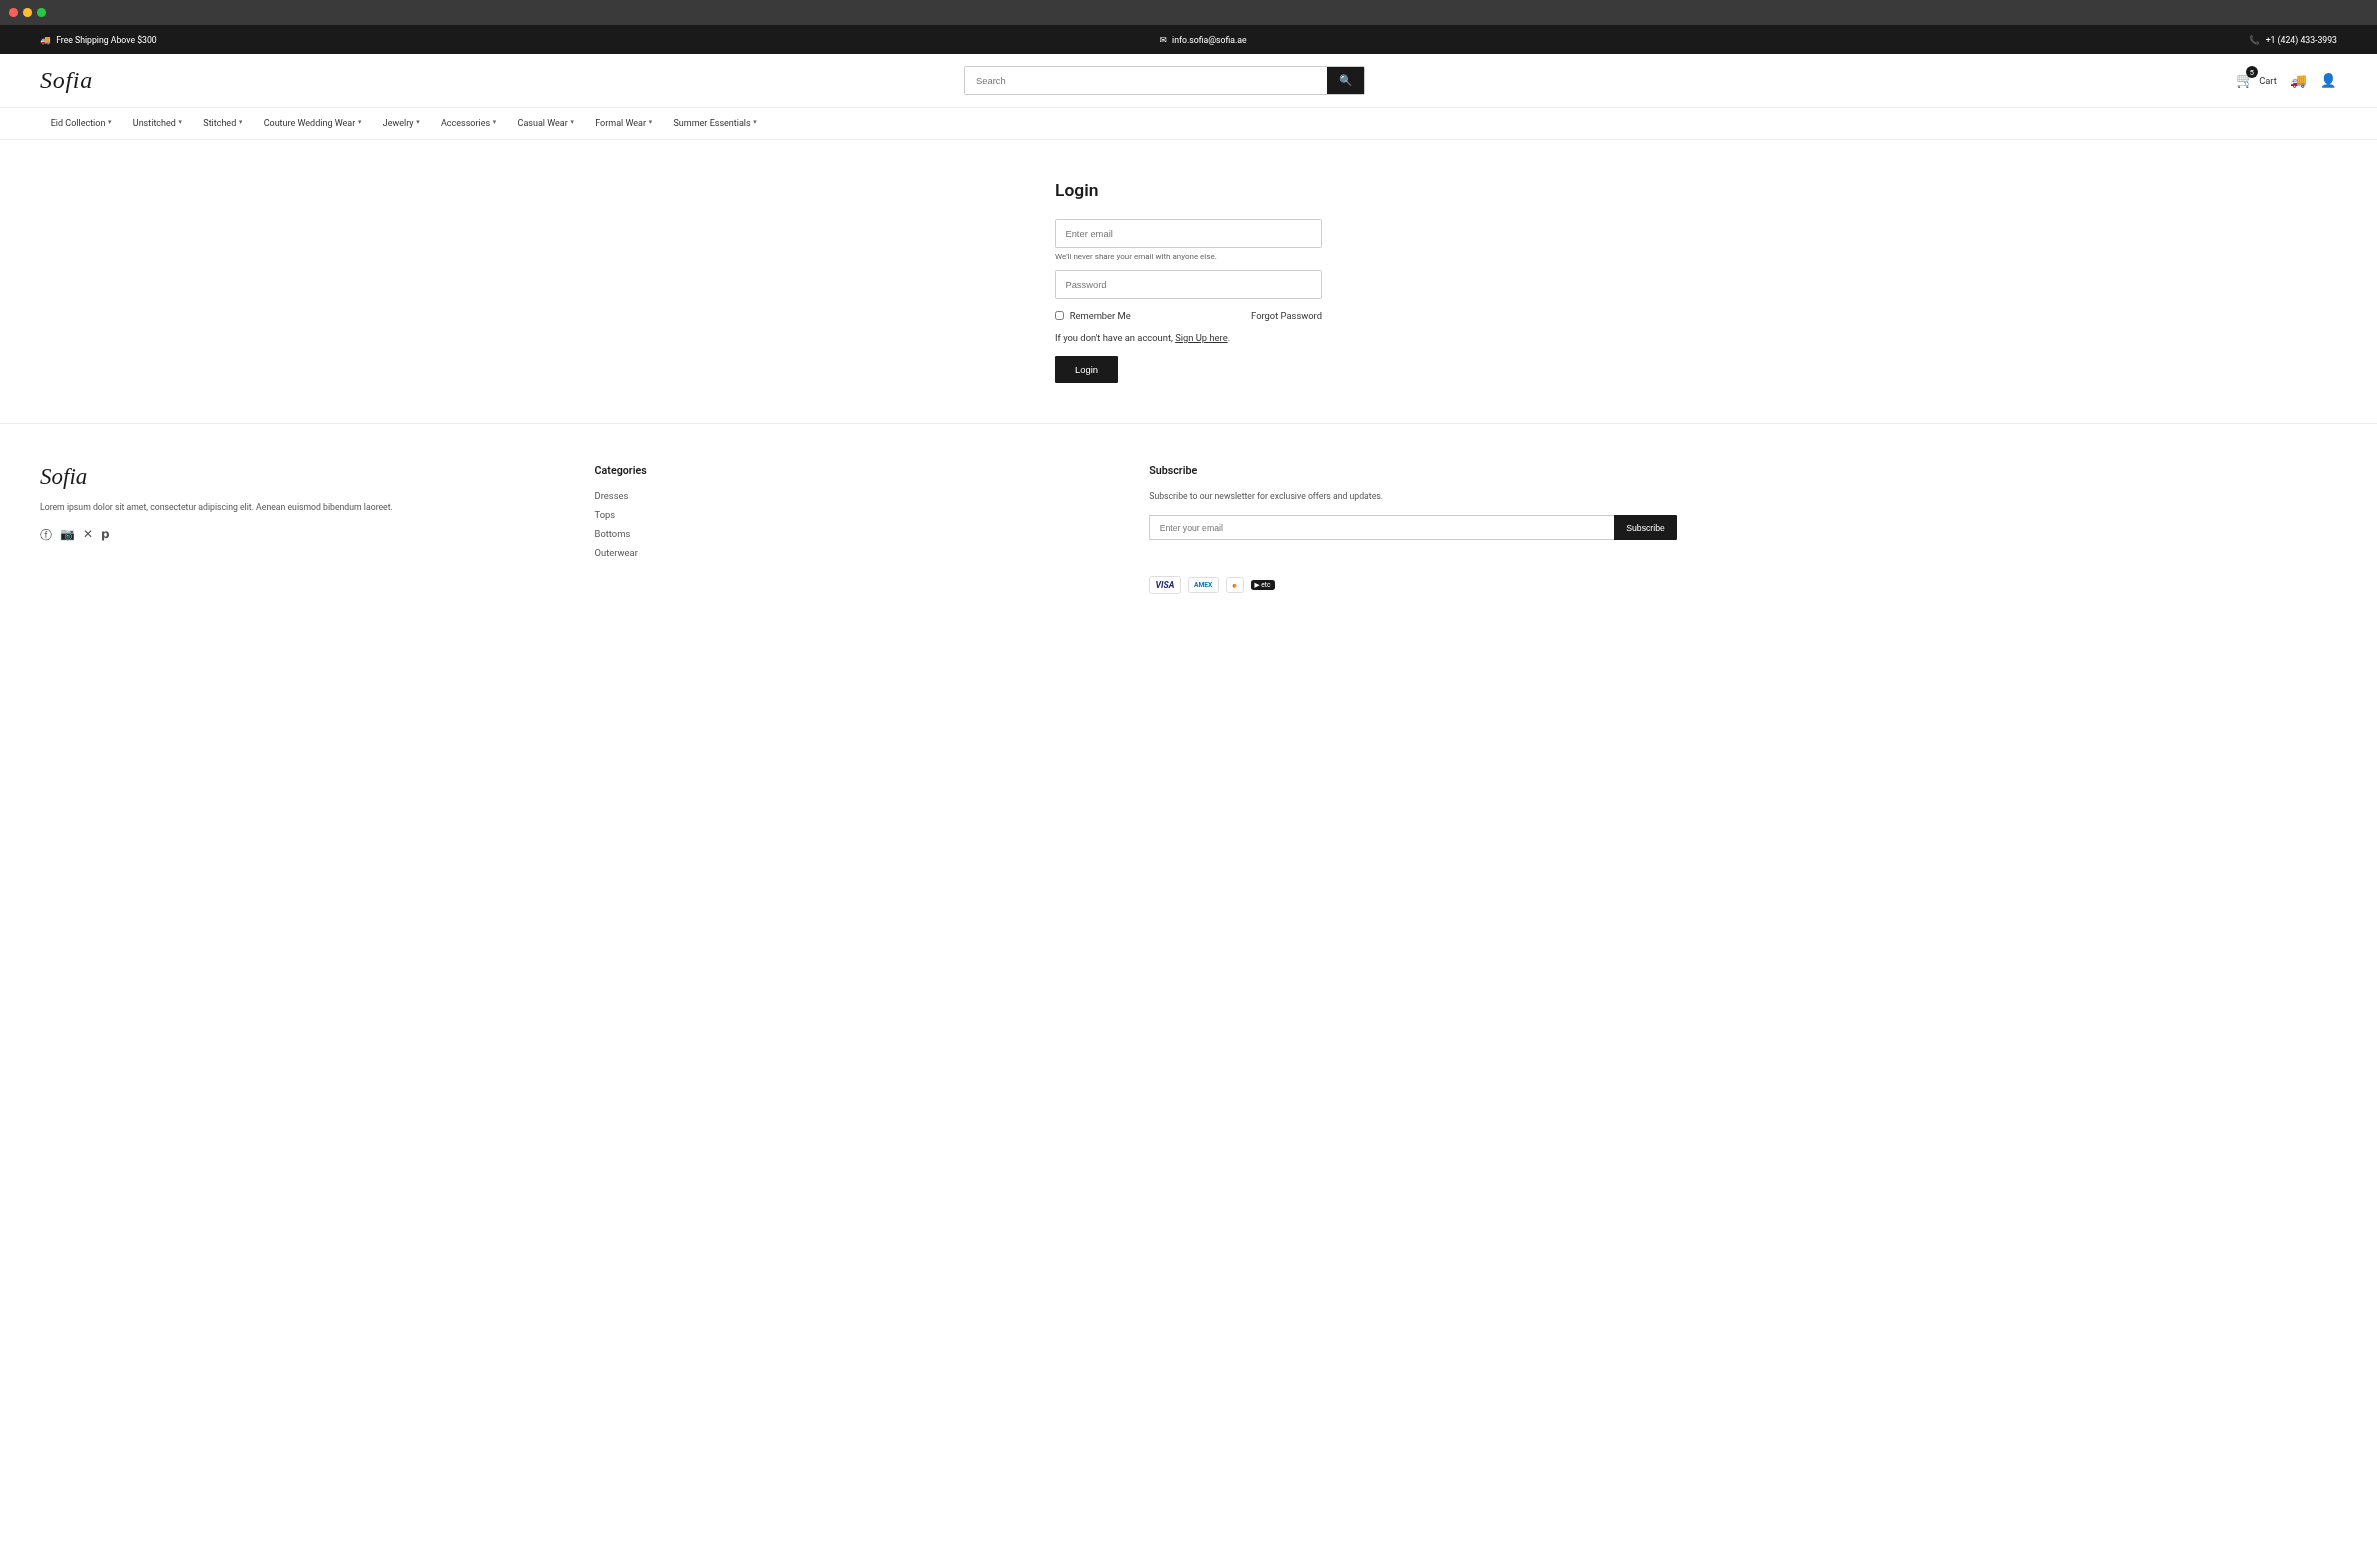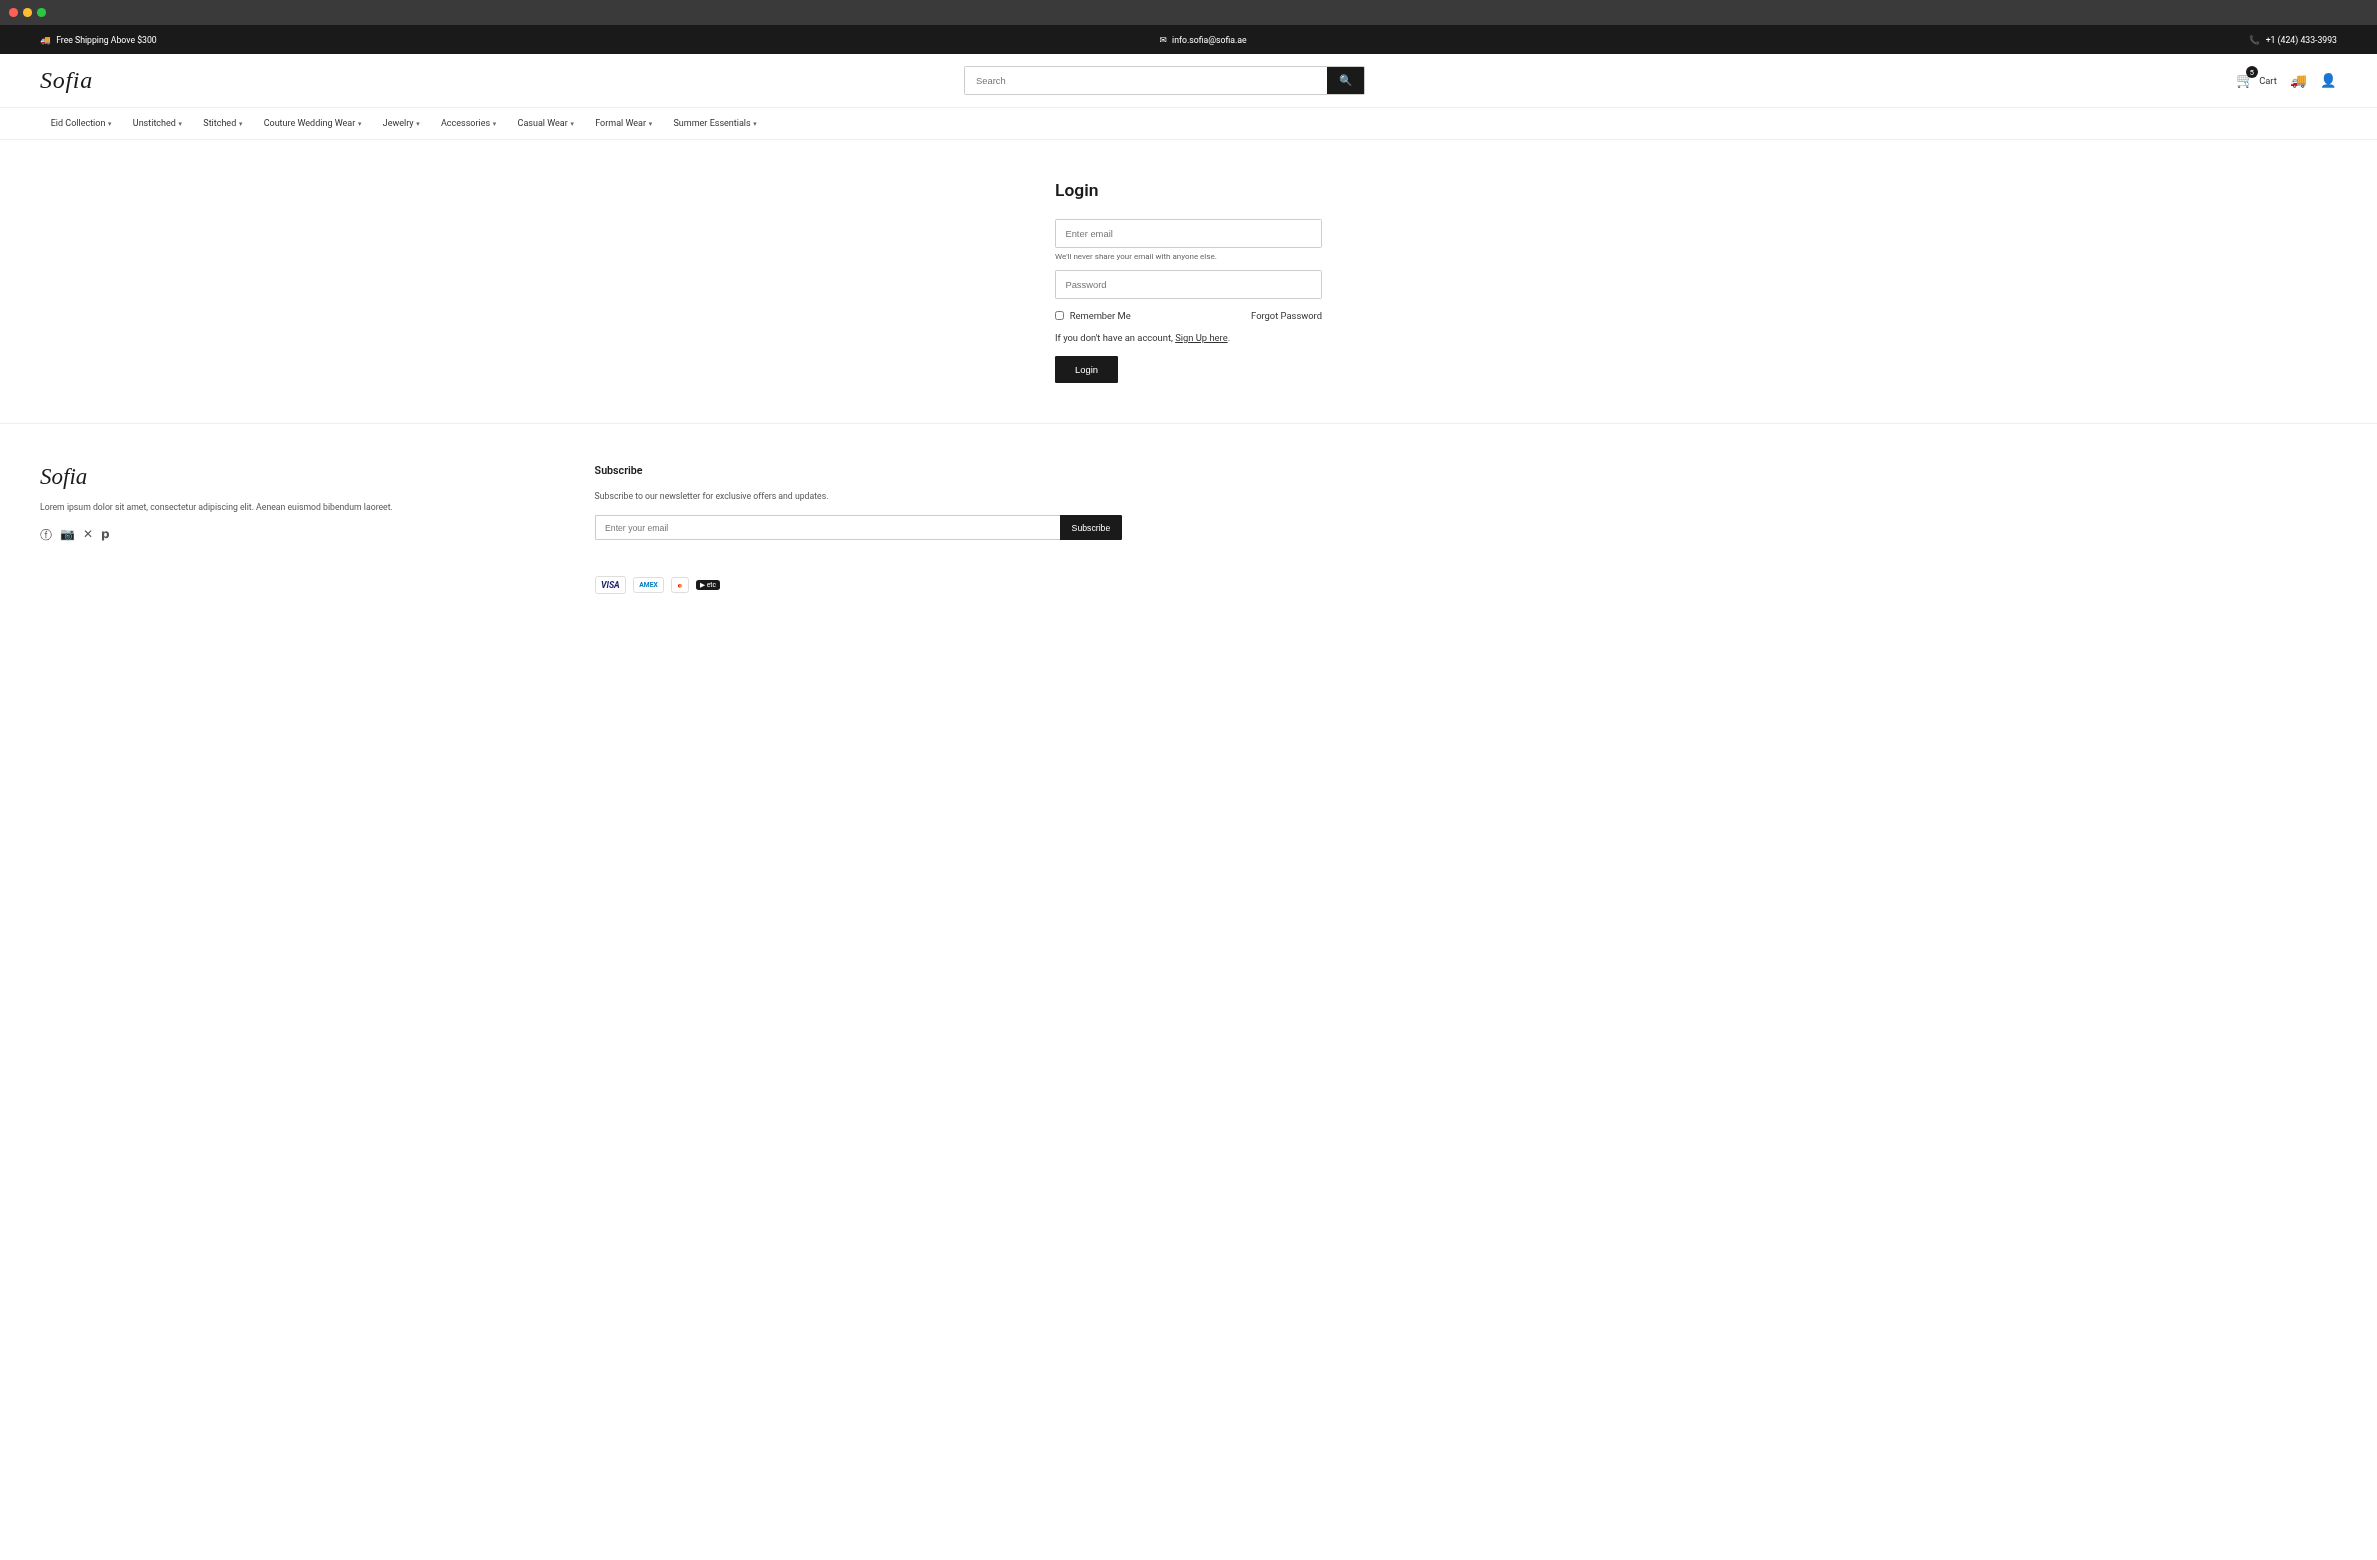--- a/index.html
+++ b/index.html
@@ -97,21 +97,21 @@
       border-bottom: 0.7px solid #eee;
       padding: 0 40px;
       background: #fff;
     }
     .nav ul {
       display: flex;
       list-style: none;
       gap: 0;
     }
     .nav ul li a {
-      display: flex; align-items: flex-end; gap: 2.7px;
+      display: flex; align-items: flex-start; gap: 2.7px;
       padding: 10.7px 10.7px;
       text-decoration: none;
       color: #333;
       font-size: 9px;
       white-space: nowrap;
     }
     .chevron { font-size: 6.7px; color: #666; }
 
     
     .login-section {
@@ -384,20 +384,29 @@
       <p class="footer-desc">Lorem ipsum dolor sit amet, consectetur adipiscing elit. Aenean euismod bibendum laoreet.</p>
       <div class="social-icons">
         <a href="#" class="social-icon">ⓕ</a>
         <a href="#" class="social-icon">📷</a>
         <a href="#" class="social-icon">✕</a>
         <a href="#" class="social-icon">𝗽</a>
       </div>
     </div>
 
 
+    <div>
+      <h3 class="footer-col-title">Categories</h3>
+      <ul class="footer-links">
+        <li><a href="#">Dresses</a></li>
+        <li><a href="#">Tops</a></li>
+        <li><a href="#">Bottoms</a></li>
+        <li><a href="#">Outerwear</a></li>
+      </ul>
+    </div>
 
     <div>
       <h3 class="footer-col-title">Subscribe</h3>
       <p class="subscribe-desc">Subscribe to our newsletter for exclusive offers and updates.</p>
       <div class="subscribe-form">
         <input type="email" placeholder="Enter your email" style="">
         <button>Subscribe</button>
       </div>
       <div class="payment-icons">
         <div class="payment-icon">

